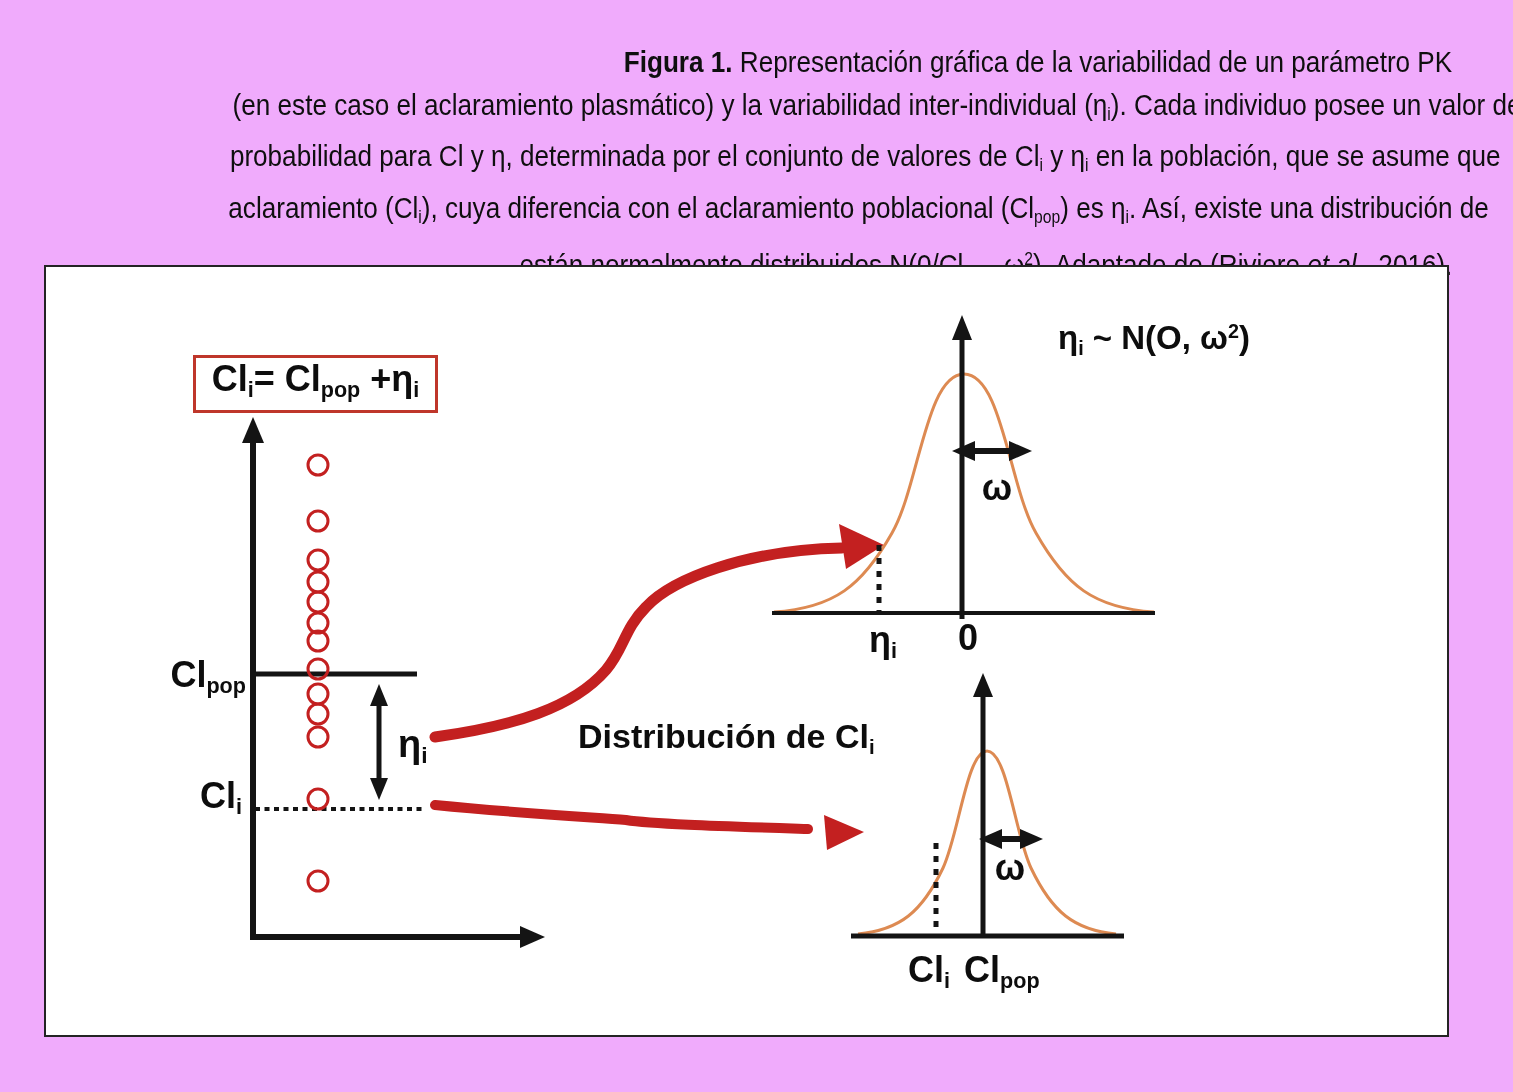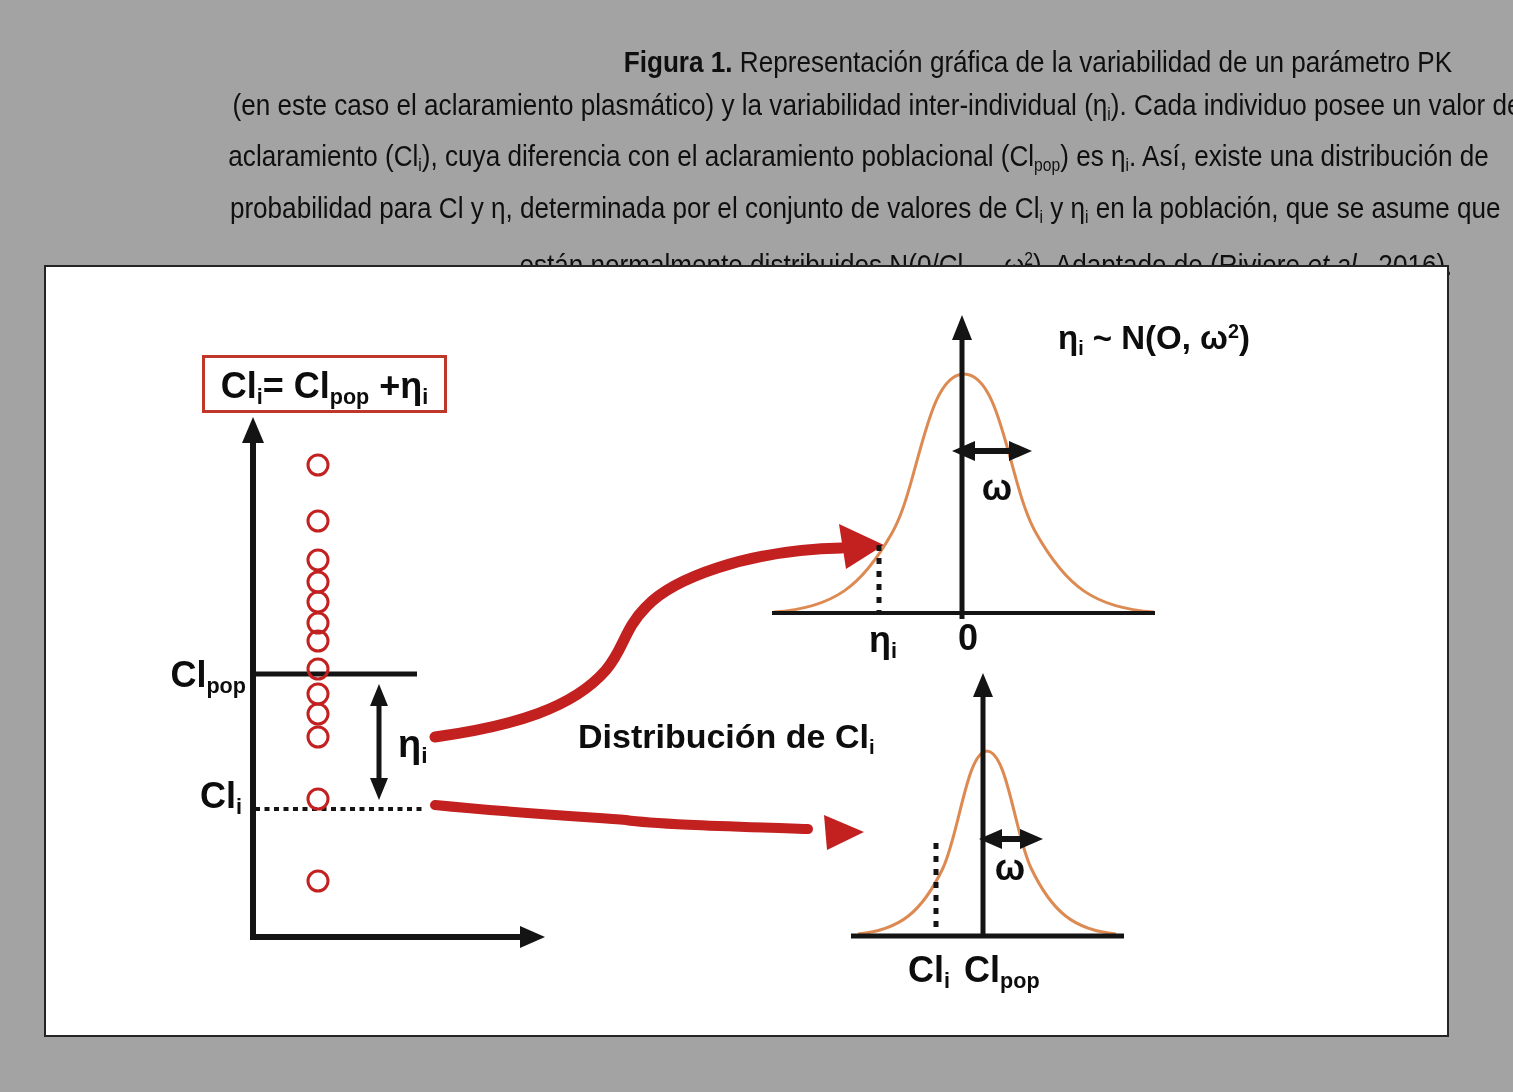--- a/index.html
+++ b/index.html
@@ -1,52 +1,52 @@
 <!DOCTYPE html>
 <html><head>
 <meta charset="utf-8">
 <style>
   html,body{margin:0;padding:0;background:#ffffff;width:1513px;height:1092px;overflow:hidden;
             font-family:"Liberation Sans",sans-serif;}
-  .page{position:relative;width:1513px;height:1092px;background:#a3a3a3;}
+  .page{position:relative;width:1513px;height:1092px;background:#f0abfc;}
 
   
   .caption{position:absolute;left:40px;top:41px;width:1412px;text-align:right;
            font-size:30px;line-height:42.5px;color:#0f0f0f;}
   .cap-line{white-space:nowrap;}
   .cap-inner{display:inline-block;transform:scaleX(.87);transform-origin:100% 60%;white-space:nowrap;}
   .b{font-weight:700;}
   .i{font-style:italic;}
   .sub{font-size:.6em;vertical-align:-0.28em;}
   .sup{font-size:.6em;vertical-align:0.55em;}
 
   
   .figure{position:absolute;left:44px;top:265px;width:1405px;height:772px;
           border:2px solid #242424;background:#fff;box-sizing:border-box;}
   .figure svg{position:absolute;left:0;top:0;}
   .fig-label{position:absolute;font-weight:700;color:#0d0d0d;white-space:nowrap;font-size:36px;}
   .fig-title{font-size:34px;}
   .fig-formula{font-size:33px;margin-left:20px;}
-  .formula-box{position:absolute;left:156px;top:88px;width:245px;height:58px;
-               border:3px solid #bf362a;display:flex;align-items:flex-end;justify-content:center;
+  .formula-box{position:absolute;left:147px;top:88px;width:245px;height:58px;
+               border:3px solid #bf362a;display:flex;align-items:flex-start;justify-content:center;
                font-weight:700;font-size:36px;color:#0d0d0d;white-space:nowrap;box-sizing:border-box;}
   .ctr{text-align:center;}
   .rgt{text-align:right;}
   .axis-row{display:flex;gap:14px;}
 </style>
 </head>
 <body>
 
 <div class="page">
 
   <div class="caption">
     <div class="cap-line"><span class="cap-inner"><span class="b">Figura 1.</span><span> Representación gráfica de la variabilidad de un parámetro PK</span></span></div>
     <div class="cap-line"><span class="cap-inner"><span>(en este caso el aclaramiento plasmático) y la variabilidad inter-individual (η</span><span class="sub">i</span><span>). Cada individuo posee un valor de</span></span></div>
+    <div class="cap-line"><span class="cap-inner"><span>probabilidad para Cl y η, determinada por el conjunto de valores de Cl</span><span class="sub">i</span><span> y η</span><span class="sub">i</span><span> en la población, que se asume que</span></span></div>
     <div class="cap-line"><span class="cap-inner"><span>aclaramiento (Cl</span><span class="sub">i</span><span>), cuya diferencia con el aclaramiento poblacional (Cl</span><span class="sub">pop</span><span>) es η</span><span class="sub">i</span><span>. Así, existe una distribución de</span></span></div>
-    <div class="cap-line"><span class="cap-inner"><span>probabilidad para Cl y η, determinada por el conjunto de valores de Cl</span><span class="sub">i</span><span> y η</span><span class="sub">i</span><span> en la población, que se asume que</span></span></div>
     <div class="cap-line"><span class="cap-inner"><span>están normalmente distribuidos N(0/Cl</span><span class="sub">pop</span><span>, ω</span><span class="sup">2</span><span>). Adaptado de (Riviere </span><span class="i">et al</span><span>., 2016).</span></span></div>
   </div>
 
   <div class="figure">
 
     <svg width="1401" height="768" viewBox="0 0 1401 768">
 
       <line x1="207" y1="672" x2="207" y2="170" stroke="#141414" stroke-width="6"></line>
       <polygon points="207,150 196,176 218,176" fill="#141414"></polygon>
       <line x1="204" y1="670" x2="478" y2="670" stroke="#141414" stroke-width="6"></line>

